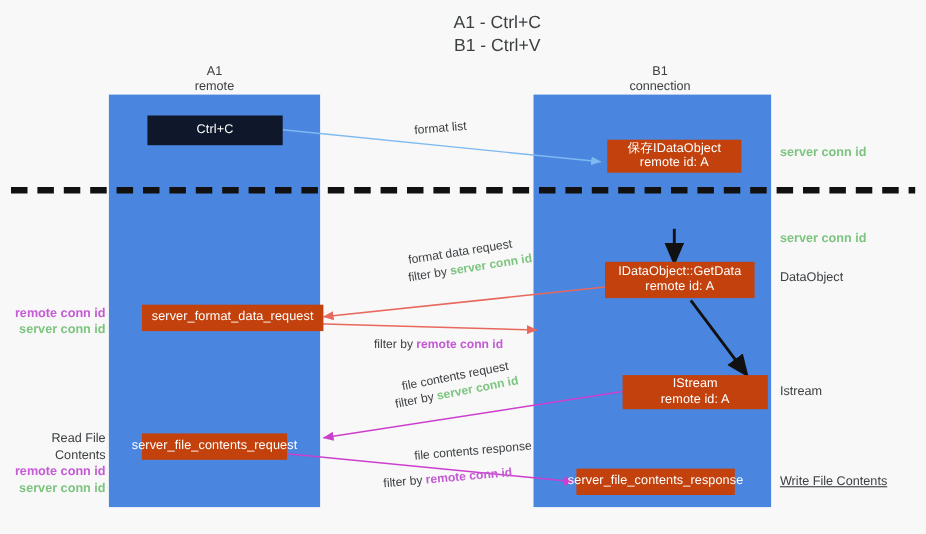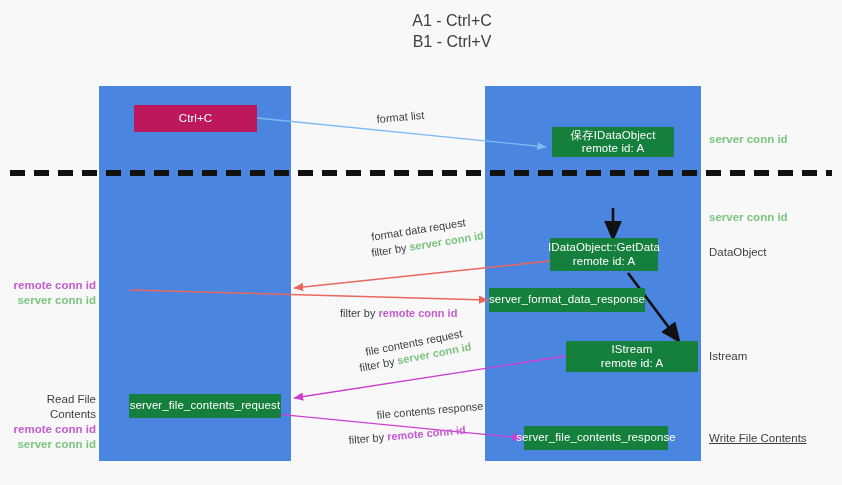--- a/index.html
+++ b/index.html
@@ -37,22 +37,22 @@
   .node{
     box-sizing:border-box;
     display:flex;align-items:center;justify-content:center;
     text-align:center;
     color:#ffffff;
     font-size:11.5px;
     line-height:13.5px;
     white-space:pre-line;
     letter-spacing:.1px;
   }
-  .node.green{background:#be185d;}
-  .node.orange{background:#15803d;}
+  .node.green{background:#0f172a;}
+  .node.orange{background:#c2410c;}
 
   
   .lbl{font-size:11.5px;color:#3c4043;line-height:15px;white-space:pre-line;}
   .lbl.green{color:#7cc47f;font-weight:bold;}
   .lbl-stack{font-size:11.5px;line-height:15px;}
   .lbl-stack .m{color:#c45bd4;font-weight:bold;display:block;}
   .lbl-stack .g{color:#7cc47f;font-weight:bold;display:block;}
   .lbl-stack .k{color:#3c4043;display:block;font-weight:normal;}
 
   
@@ -68,20 +68,24 @@
   svg.overlay{position:absolute;left:0;top:0;width:842px;height:485px;pointer-events:none;}
 </style>
 </head>
 <body>
 
 <div id="stage">
 
   <div class="abs title">A1 - Ctrl+C
 B1 - Ctrl+V</div>
 
+  <div class="abs col-head" style="left:110px;top:58px;width:170px;">A1
+remote</div>
+  <div class="abs col-head" style="left:515px;top:58px;width:170px;">B1
+connection</div>
 
   <div class="abs lane" style="left:99px;top:86px;width:192px;height:375px;"></div>
   <div class="abs lane" style="left:485px;top:86px;width:216px;height:375px;"></div>
 
   <svg class="overlay">
     <defs>
       <marker id="ah-blue" markerWidth="8" markerHeight="8" refX="6.6" refY="3" orient="auto">
         <path d="M0,0 L7,3 L0,6 z" fill="#7eb9ef"></path>
       </marker>
       <marker id="ah-red" markerWidth="8" markerHeight="8" refX="6.6" refY="3" orient="auto">
@@ -107,31 +111,31 @@
 
     <line x1="130" y1="290" x2="488" y2="300" stroke="#e8685d" stroke-width="1.4" marker-end="url(#ah-red)"></line>
 
     <line x1="566" y1="356" x2="294" y2="398" stroke="#cc3fce" stroke-width="1.4" marker-end="url(#ah-mag)"></line>
 
     <line x1="132" y1="400" x2="522" y2="438" stroke="#cc3fce" stroke-width="1.4" marker-end="url(#ah-mag)"></line>
   </svg>
 
   <div class="abs node green" style="left:134px;top:105px;width:123px;height:27px;">Ctrl+C</div>
 
+  <div class="abs node orange" style="left:129px;top:277px;width:165px;height:24px;">server_format_data_request</div>
 
-  <div class="abs node orange" style="left:129px;top:394px;width:152px;height:24px;">server_file_contents_request</div>
+  <div class="abs node orange" style="left:129px;top:394px;width:132px;height:24px;">server_file_contents_request</div>
 
   <div class="abs node orange" style="left:552px;top:127px;width:122px;height:30px;">保存IDataObject
 remote id: A</div>
 
 
-  <div class="abs node orange" style="left:550px;top:238px;width:108px;height:33px;">IDataObject::GetData
+  <div class="abs node orange" style="left:550px;top:238px;width:136px;height:33px;">IDataObject::GetData
 remote id: A</div>
 
-  <div class="abs node orange" style="left:489px;top:288px;width:156px;height:24px;">server_format_data_response</div>
 
   <div class="abs node orange" style="left:566px;top:341px;width:132px;height:31px;">IStream
 remote id: A</div>
 
   <div class="abs node orange" style="left:524px;top:426px;width:144px;height:24px;">server_file_contents_response</div>
 
   <div class="abs cap rot-neg3" style="left:376px;top:111px;">format list</div>
 
   <div class="abs cap rot-neg" style="left:370px;top:229px;">format data request</div>
   <div class="abs cap rot-neg" style="left:370px;top:245px;">

